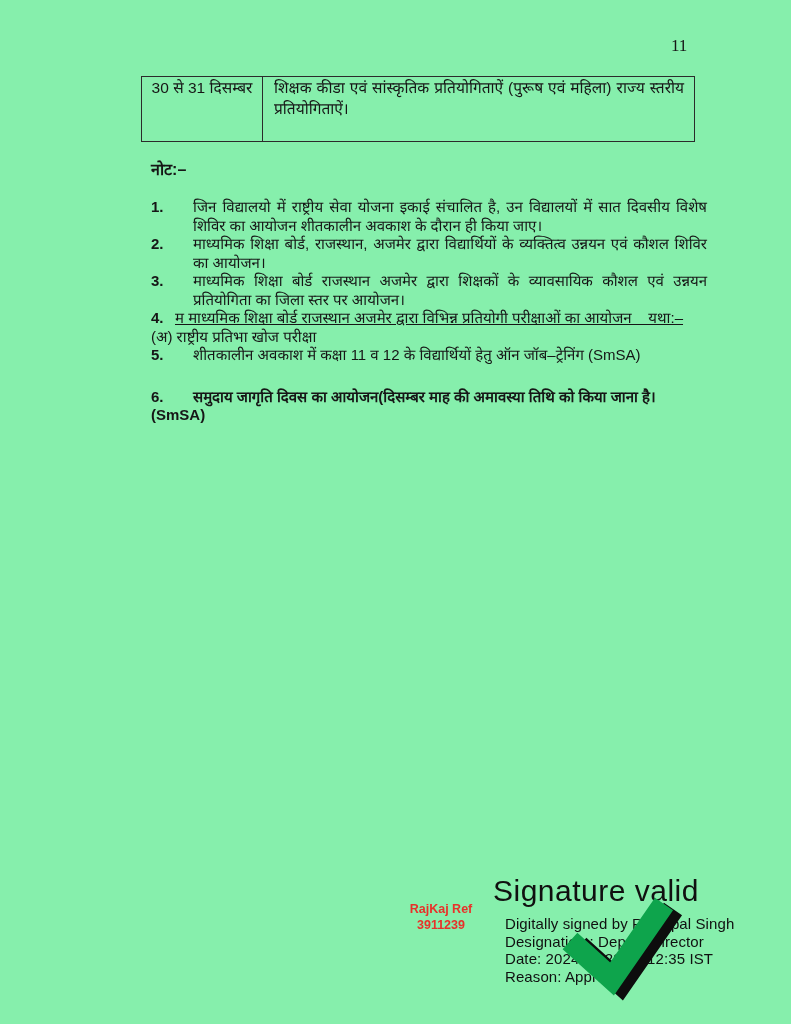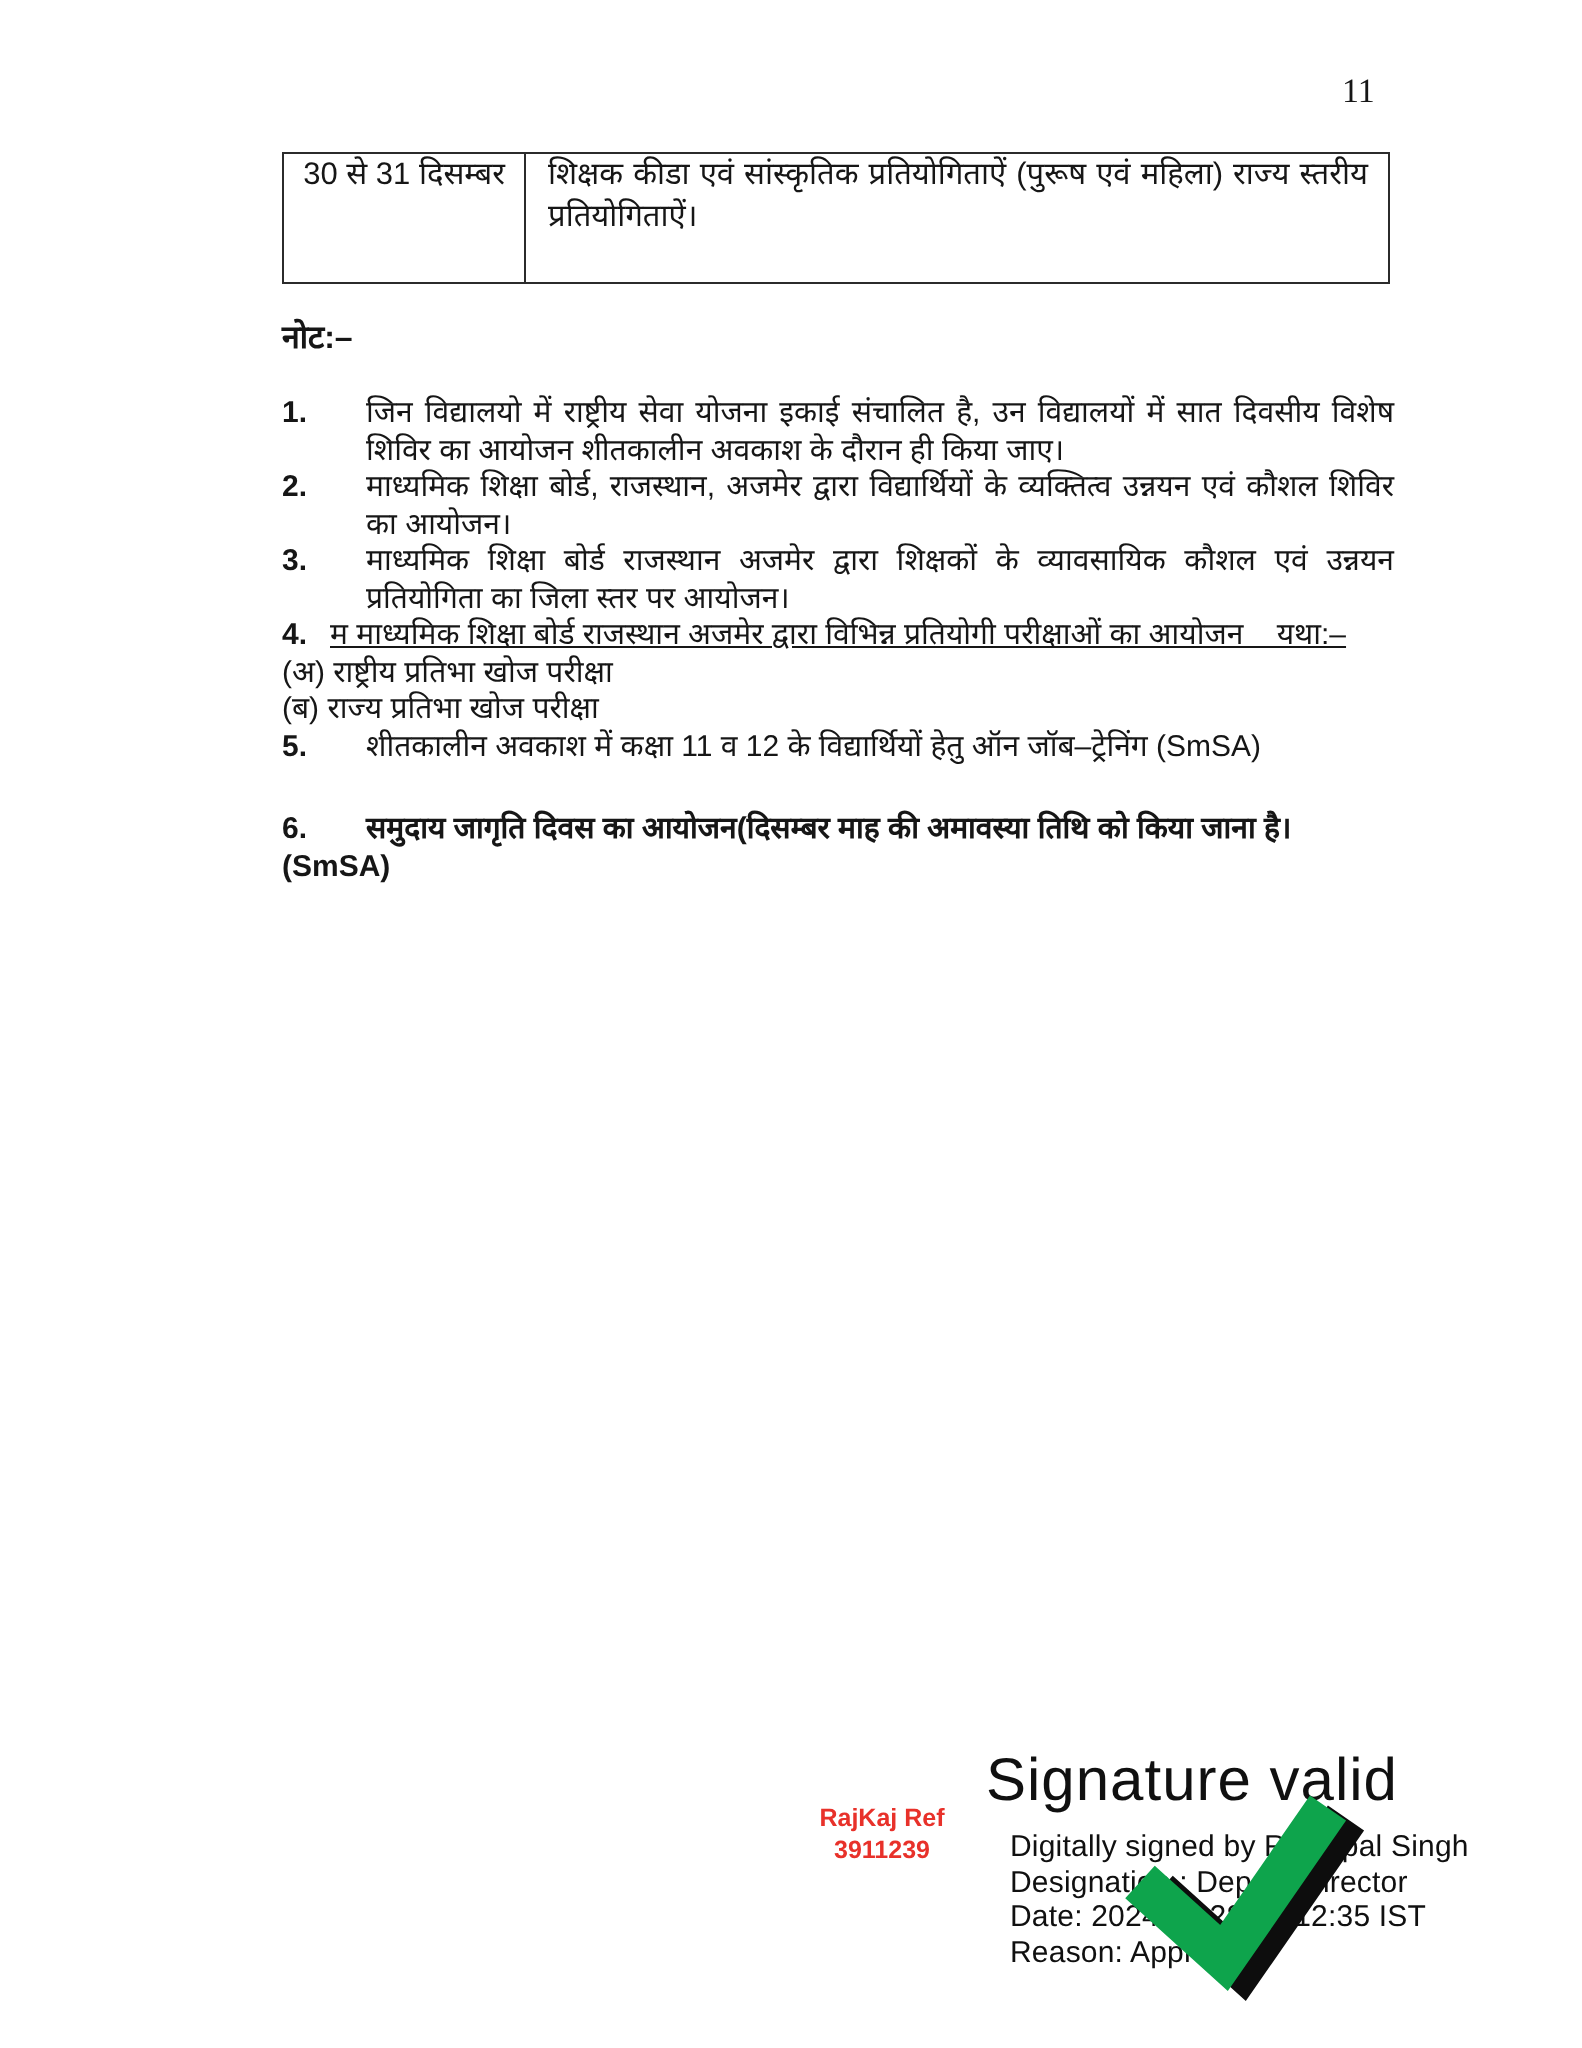--- a/index.html
+++ b/index.html
@@ -1,19 +1,19 @@
 <!DOCTYPE html>
 <html><head>
 <meta charset="utf-8">
 <style>
   html,body{margin:0;padding:0;background:#e9e9e9;}
   .page{
     position:relative;
     width:791px;height:1024px;
-    background:#ffffff;
+    background:#86efac;
     font-family:"Liberation Sans","DejaVu Sans",sans-serif;
     color:#161616;
     overflow:hidden;
     margin:0 auto;
   }
   
   .page-number{
     position:absolute;top:36px;left:671px;
     font-family:"Liberation Serif","DejaVu Serif",serif;
     font-size:17px;
@@ -27,21 +27,21 @@
     border:1.6px solid #2b2b2b;
     vertical-align:top;
     font-size:15.5px;line-height:21px;
     padding:0 8px 12px 8px;
     height:52px;
   }
   td.c-date{width:116px;text-align:center;white-space:nowrap;padding-left:2px;padding-right:2px;}
   td.c-detail{text-align:justify;padding-left:11px;padding-right:10px;margin-top:32px;}
   
   .notes{
-    position:absolute;left:141px;top:160px;width:556px;
+    position:absolute;left:151px;top:160px;width:556px;
     font-size:15px;line-height:18.5px;
   }
   .notes-heading{font-weight:bold;font-size:16px;line-height:20px;margin:0 0 18px 0;}
   .note-item{display:flex;}
   .note-item .num{flex:none;width:42px;font-weight:bold;}
   .note-item .txt{flex:1;text-align:justify;}
   .note-item.tight .num{width:24px;}
   .note-item.tight .txt{text-align:left;white-space:pre-wrap;text-decoration:underline;}
   .sub-item{}
   .note-6{margin-top:23px;font-weight:bold;}
@@ -93,21 +93,20 @@
     <div class="note-item">
       <span class="num">3.</span>
       <span class="txt">माध्यमिक शिक्षा बोर्ड राजस्थान अजमेर द्वारा शिक्षकों के व्यावसायिक कौशल एवं उन्नयन प्रतियोगिता का जिला स्तर पर आयोजन।</span>
     </div>
 
     <div class="note-item tight">
       <span class="num">4.</span>
       <span class="txt">म माध्यमिक शिक्षा बोर्ड राजस्थान अजमेर द्वारा विभिन्न प्रतियोगी परीक्षाओं का आयोजन    यथा:–</span>
     </div>
     <div class="sub-item">(अ) राष्ट्रीय प्रतिभा खोज परीक्षा</div>
-    <div class="sub-item">(ब) राज्य प्रतिभा खोज परीक्षा</div>
 
     <div class="note-item">
       <span class="num">5.</span>
       <span class="txt">शीतकालीन अवकाश में कक्षा 11 व 12 के विद्यार्थियों हेतु ऑन जॉब–ट्रेनिंग (SmSA)</span>
     </div>
 
     <div class="note-item note-6">
       <span class="num">6.</span>
       <span class="txt">समुदाय जागृति दिवस का आयोजन(दिसम्बर  माह की अमावस्या तिथि को किया जाना है।</span>
     </div>

